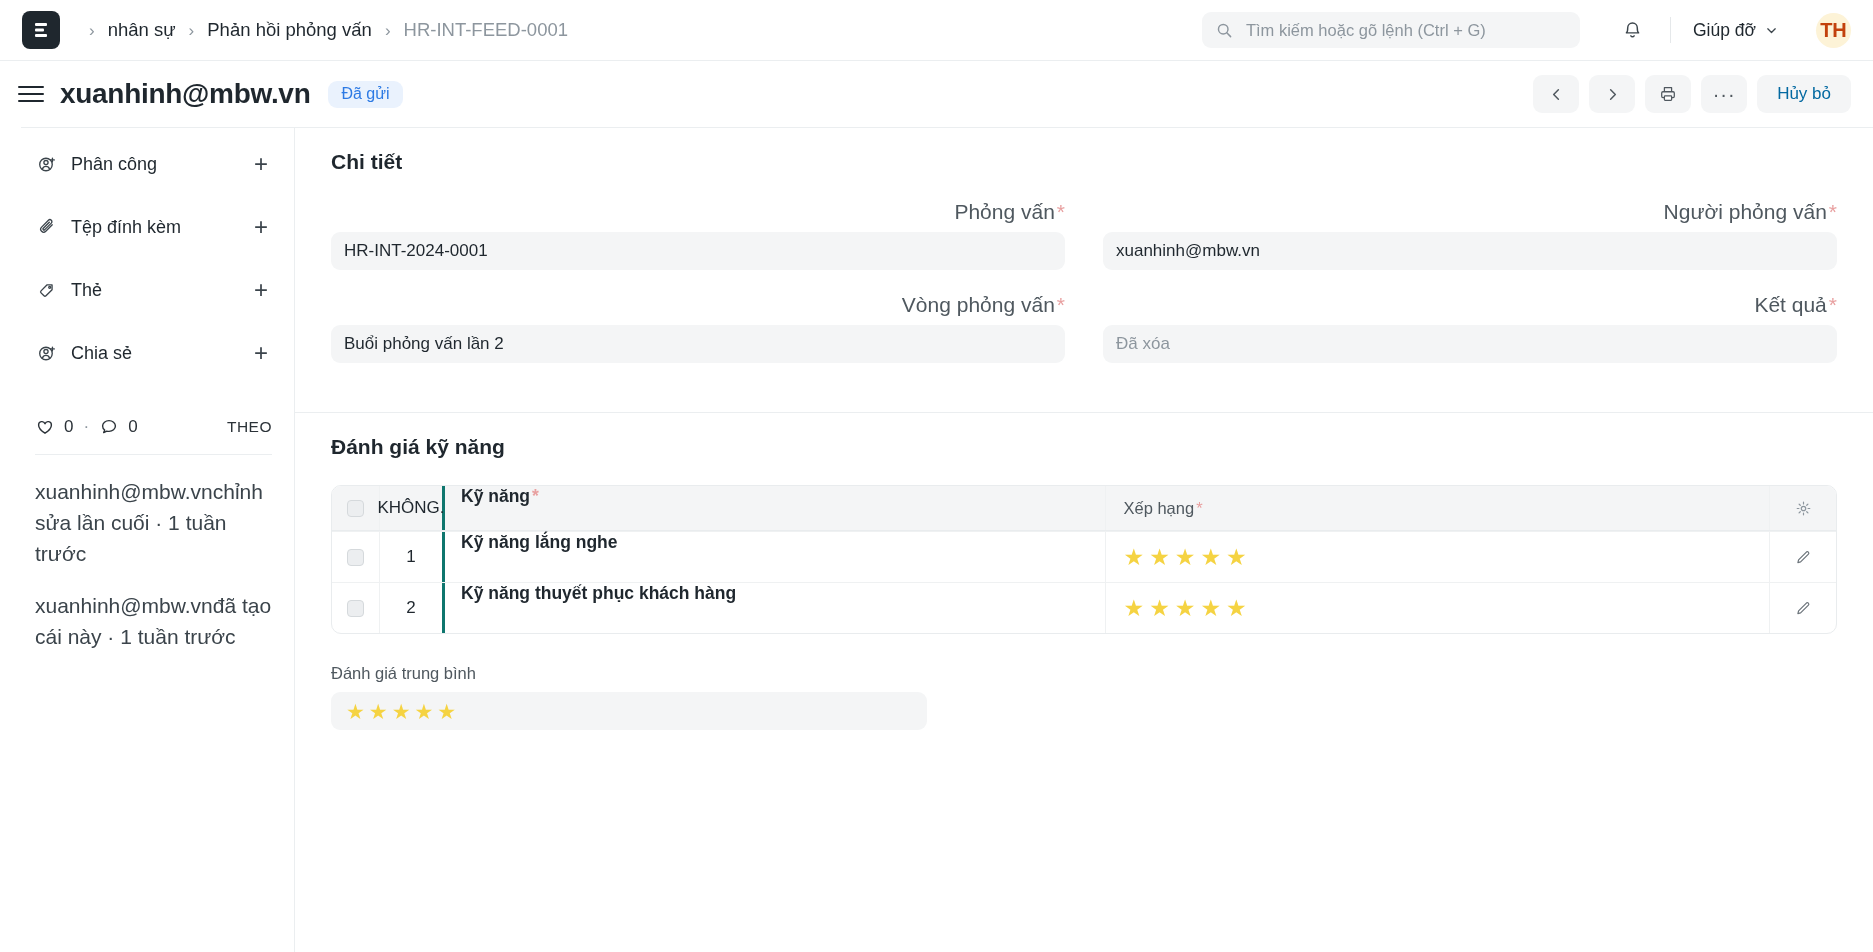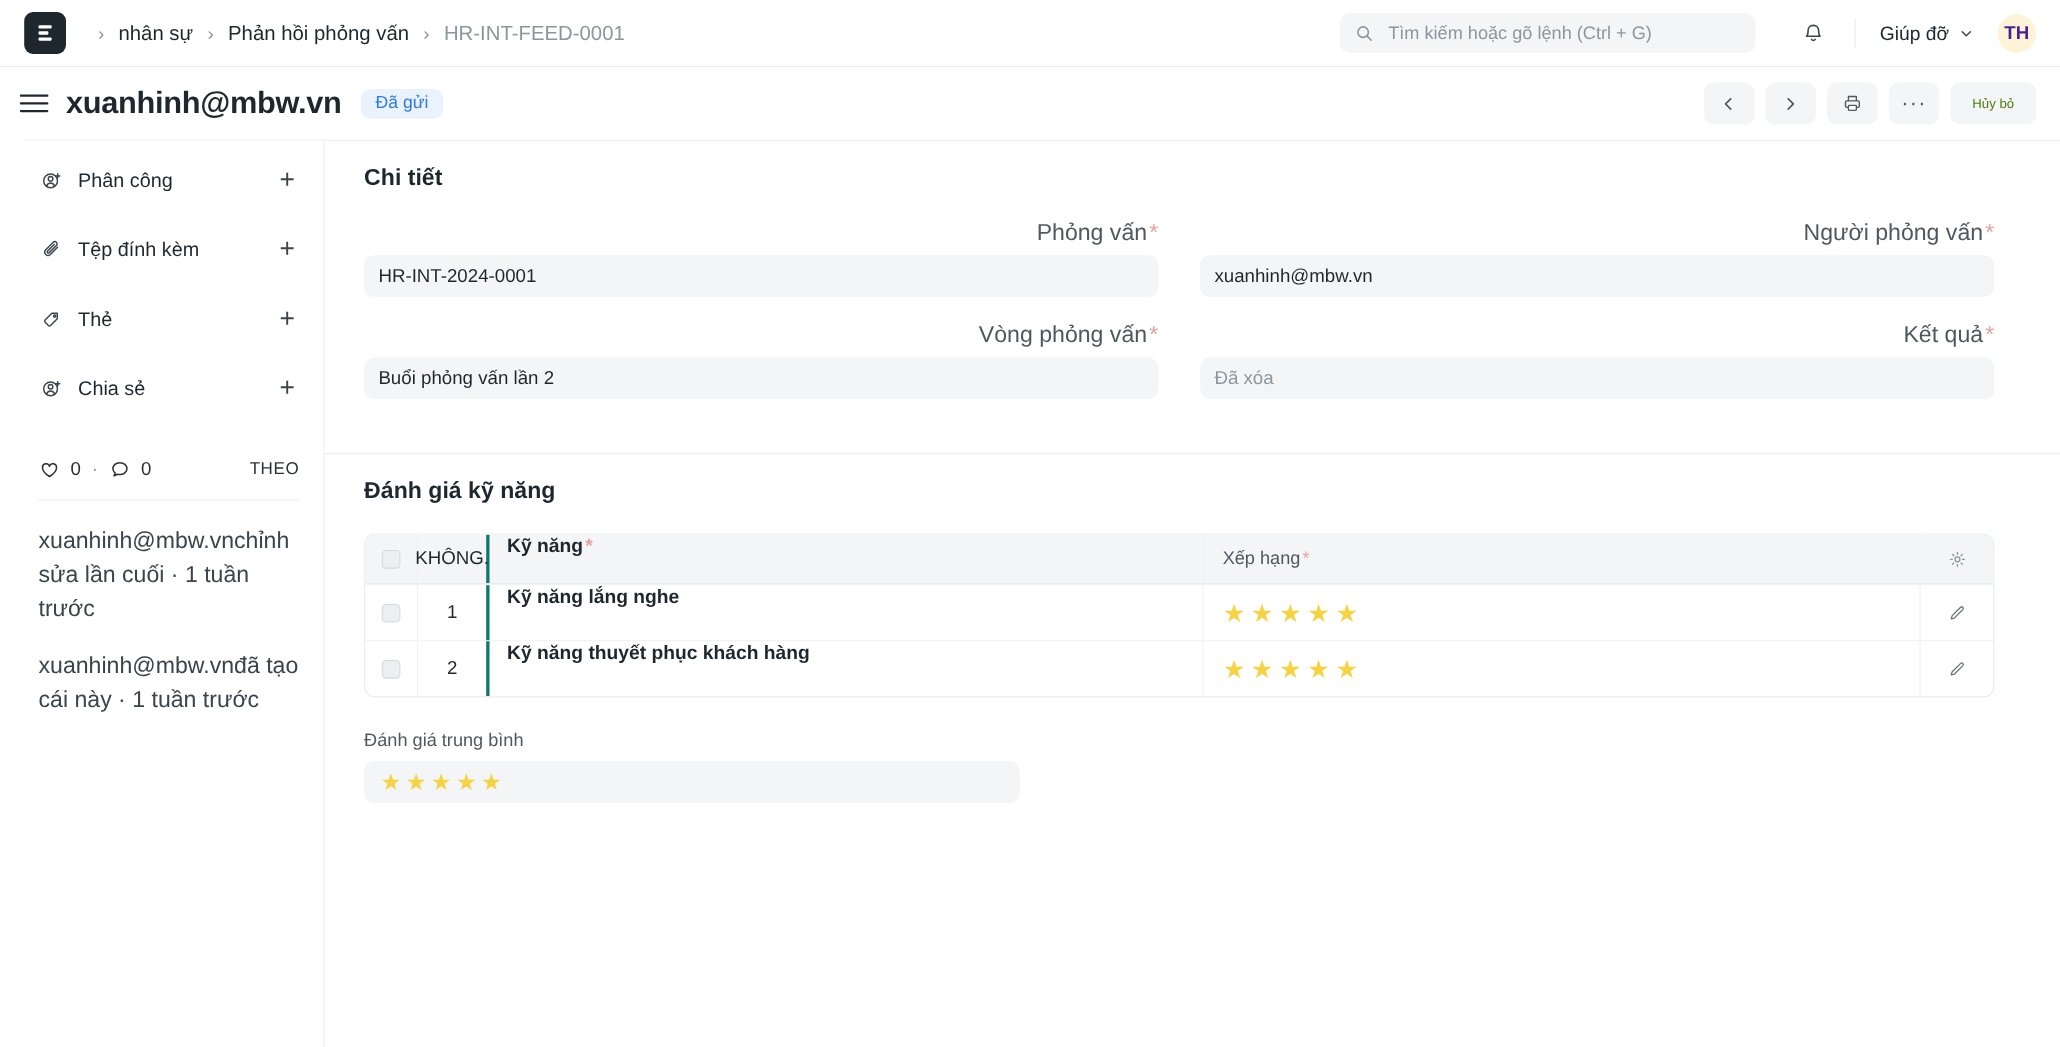--- a/index.html
+++ b/index.html
@@ -82,24 +82,24 @@
   .help-btn {
     display: flex; align-items: center; gap: 9px;
     font-size: 17.5px; color: #1f272e;
     cursor: pointer;
     padding: 5px 4px;
   }
   .avatar {
     width: 35px; height: 35px;
     border-radius: 50%;
     background: #fdf3d7;
-    color: #4c1d95;
+    color: #c2410c;
     display: flex; align-items: center; justify-content: center;
-    font-size: 17px; font-weight: 600;
-    margin-left: 18px;
+    font-size: 20px; font-weight: 600;
+    margin-left: 34px;
     cursor: pointer;
   }
 
   
   .page-header {
     height: 66px;
     display: flex;
     align-items: center;
     padding: 0 22px 0 14px;
     background: #fff;
@@ -134,22 +134,22 @@
     display: flex; align-items: center; justify-content: center;
     cursor: pointer;
     color: #50585f;
   }
   .text-btn {
     height: 38px;
     background: #f4f5f6;
     border: none; border-radius: 9px;
     padding: 0 20px;
     font-family: "Liberation Sans", sans-serif;
-    font-size: 12px;
-    color: #4d7c0f;
+    font-size: 17px;
+    color: #0369a1;
     cursor: pointer;
   }
   .dots { font-size: 20px; line-height: 1; letter-spacing: 1px; color:#50585f; }
 
   
   .body-wrap {
     display: flex;
     height: calc(952px - 61px - 66px);
     border-top: 1px solid #ebeef0;
     margin-left: 21px;
@@ -211,21 +211,21 @@
   .meta-user { color: #3b444b; }
 
   
   .main {
     flex: 1;
     border-left: 1px solid #ebeef0;
     padding: 0 0 0 0;
     overflow: hidden;
   }
   .section {
-    padding: 22px 60px 26px 36px;
+    padding: 22px 36px 26px 36px;
   }
   .section-divider { border-top: 1px solid #ebeef0; }
   .section-title {
     font-size: 21px;
     font-weight: 600;
     color: #1f272e;
     margin: 0 0 26px 0;
   }
   .form-grid {
     display: grid;

